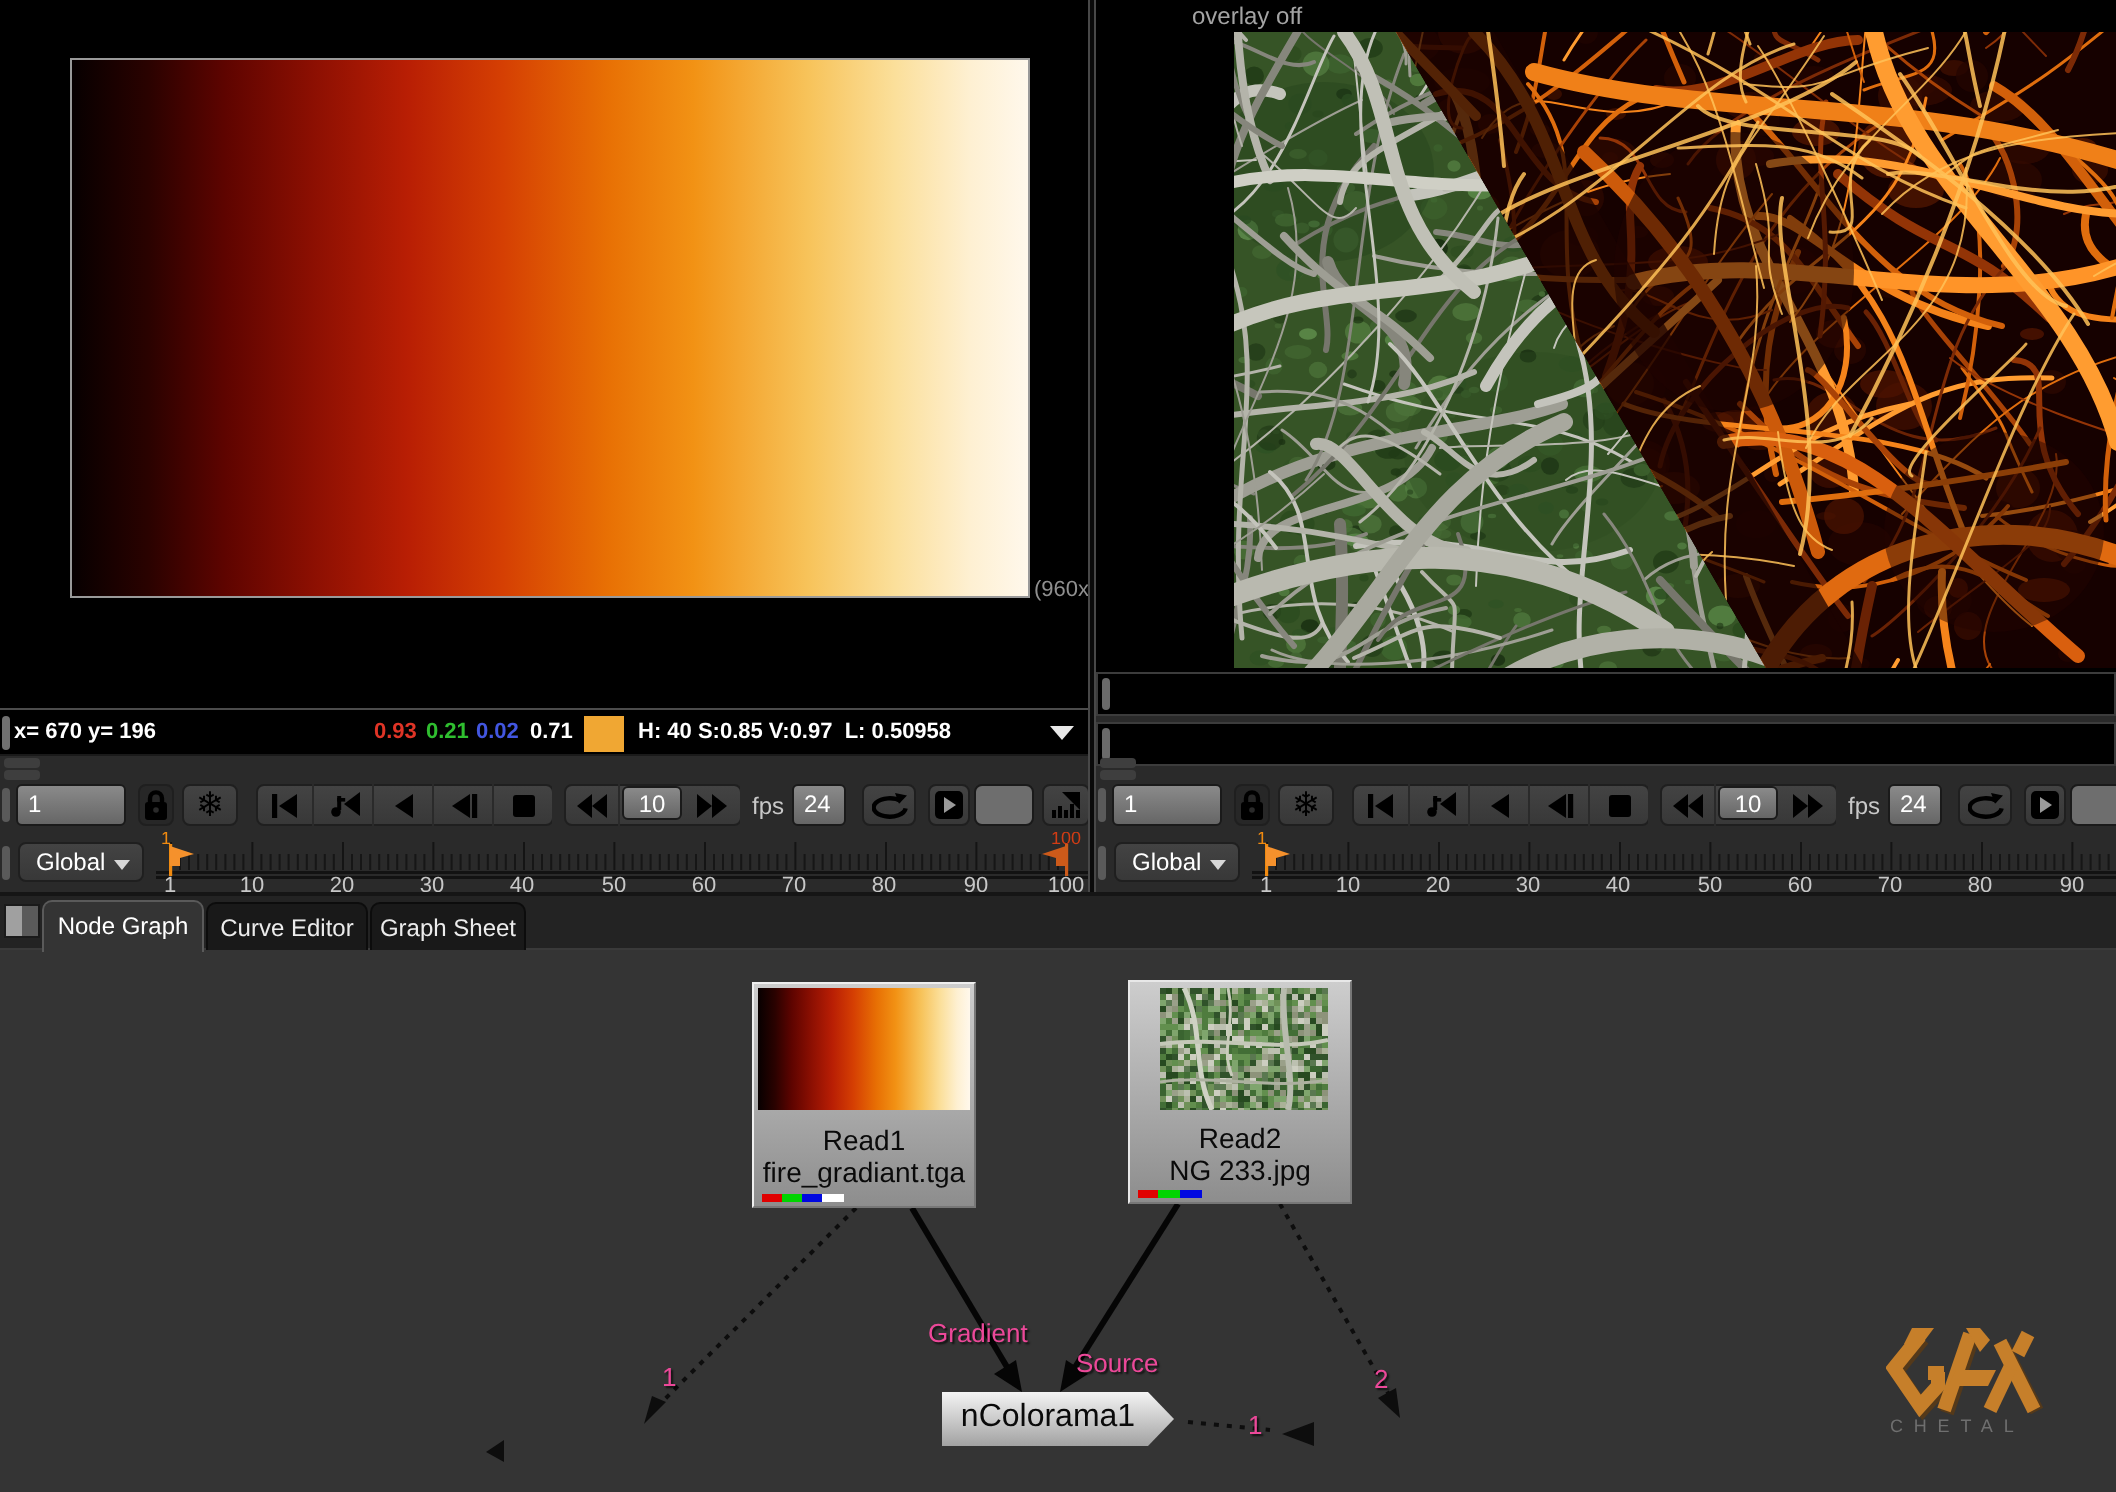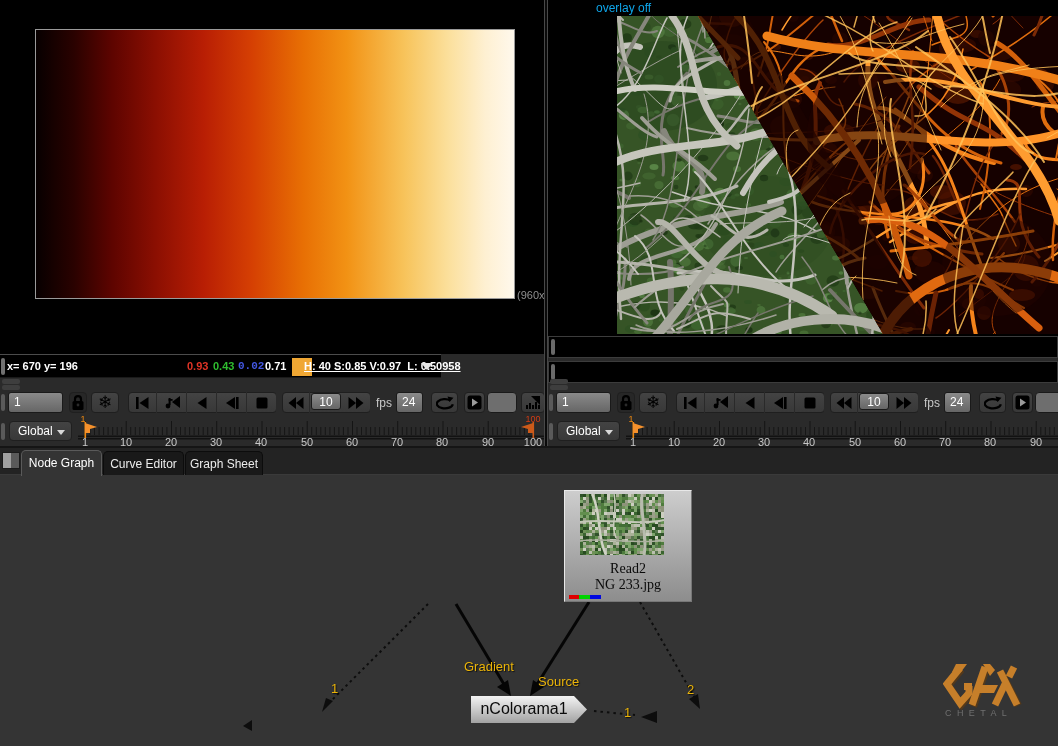--- a/index.html
+++ b/index.html
@@ -7,37 +7,37 @@
 .fld{position:absolute;height:21px;background:linear-gradient(#8a8a8a,#666);border:1px solid #1a1a1a;border-radius:3px;color:#fff;font-size:12px;line-height:19px;padding-left:5px;}
 .btn{position:absolute;height:21px;background:linear-gradient(#434343,#383838);border:1px solid #1f1f1f;border-radius:4px;display:flex;align-items:center;justify-content:center;}
 .btn.dark{background:#272727;}
 .bgrp{position:absolute;height:21px;background:linear-gradient(#434343,#383838);border:1px solid #1f1f1f;border-radius:4px;}
 .seg{position:absolute;height:21px;display:flex;align-items:center;justify-content:center;border-right:1px solid #2a2a2a;}
 .lbl{position:absolute;color:#c8c8c8;font-size:12px;}
 .pill{position:absolute;width:18px;height:5px;background:#3e3e3e;border-radius:2px;}
 .grip2{position:absolute;width:4px;height:17px;background:#5a5a5a;border-radius:2px;}
 .node{position:absolute;background:linear-gradient(#cdcdcd,#8d8d8d);color:#0a0a0a;font-size:14px;text-align:center;}
 .hex{position:absolute;background:linear-gradient(#f4f4f4,#a2a2a2);color:#0a0a0a;font-size:16px;text-align:center;filter:drop-shadow(0 1px 1px rgba(0,0,0,0.6));}
-.olbl{position:absolute;color:#eab308;font-size:13px;text-shadow:1px 1px 1px rgba(0,0,0,0.7);}
+.olbl{position:absolute;color:#ec4899;font-size:13px;text-shadow:1px 1px 1px rgba(0,0,0,0.7);}
 </style></head><body>
 <div id="root">
     <div style="position:absolute;left:0;top:0;width:545px;height:446px;background:#2a2a2a;overflow:hidden;">
       <div style="position:absolute;left:0;top:0;width:545px;height:354px;background:#000;"></div>
       <div style="position:absolute;left:35px;top:29px;width:480px;height:270px;border:1px solid #9a9a9a;background:linear-gradient(90deg,#070000 0%,#2a0200 8%,#5e0400 16%,#8b0f02 25%,#b81e04 35%,#d53f03 45%,#e87004 56%,#f29214 65%,#f7c35a 77%,#fbdf9a 86%,#fef0d2 94%,#fff8ec 100%);"></div>
       <div style="position:absolute;left:518px;top:25px;color:#8f8f8f;font-size:11px;margin-left:39px;">960,5</div>
       <div style="position:absolute;left:517px;top:289px;color:#8f8f8f;font-size:11px;">(960x</div>
-      <div style="position:absolute;left:0;top:354px;width:441px;height:24px;background:#000;border-top:1px solid #4c4c4c;border-bottom:1px solid #1a1a1a;">
+      <div style="position:absolute;left:0;top:354px;width:545px;height:24px;background:#000;border-top:1px solid #4c4c4c;border-bottom:1px solid #1a1a1a;">
         <div style="position:absolute;left:1px;top:3px;width:4px;height:17px;background:#707070;border-radius:2px;"></div>
         <span class="ib" style="left:7px;color:#fff;">x= 670 y= 196</span>
         <span class="ib" style="left:187px;color:#e03426;">0.93</span>
-        <span class="ib" style="left:213px;color:#2fbe2f;">0.43</span>
-        <span class="ib" style="left:238px;color:#4256e0;font-family:Liberation Mono, monospace;">0.02</span>
+        <span class="ib" style="left:213px;color:#2fbe2f;">0.21</span>
+        <span class="ib" style="left:238px;color:#4256e0;">0.02</span>
         <span class="ib" style="left:265px;color:#fff;">0.71</span>
         <div style="position:absolute;left:292px;top:3px;width:20px;height:18px;background:#f0a733;"></div>
-        <span class="ib" style="left:304px;color:#fff;text-decoration:underline;">H: 40 S:0.85 V:0.97&nbsp; L: 0.50958</span>
+        <span class="ib" style="left:319px;color:#fff;">H: 40 S:0.85 V:0.97&nbsp; L: 0.50958</span>
         <span style="position:absolute;right:8px;top:8px;width:0;height:0;border-left:6px solid transparent;border-right:6px solid transparent;border-top:7px solid #e8e8e8;"></span>
       </div>
       <div class="pill" style="left:2px;top:379px;"></div>
       <div class="pill" style="left:2px;top:385px;"></div>
       <div class="grip2" style="left:1px;top:394px;"></div>
       <div class="grip2" style="left:1px;top:423px;"></div>
       <div class="fld" style="left:8px;top:392px;width:55px;">1</div>
       <div class="btn dark" style="left:69px;top:392px;width:18px;">
         <svg width="14" height="16" viewBox="0 0 14 16">
           <rect x="1.5" y="6" width="11" height="9" rx="1.5" fill="#000"></rect>
@@ -240,21 +240,21 @@
         <polygon points="85,7 97,11 90,13 90,17 85,17" fill="#f5912c"></polygon>
         <polygon points="533,7 521,11 528,13 528,17 533,17" fill="#cc5a1a"></polygon>
         <rect x="532.5" y="6" width="1.6" height="16" fill="#cc5a1a"></rect>
       </svg>
     </div>
     <div style="position:absolute;left:544px;top:0;width:1px;height:446px;background:#484848;"></div>
     <div style="position:absolute;left:545px;top:0;width:2px;height:446px;background:#0a0a0a;"></div>
     <div style="position:absolute;left:547px;top:0;width:1px;height:446px;background:#484848;"></div>
     <div style="position:absolute;left:548px;top:0;width:510px;height:446px;background:#2a2a2a;overflow:hidden;">
       <div style="position:absolute;left:0;top:0;width:510px;height:336px;background:#000;"></div>
-      <div style="position:absolute;left:48px;top:1px;color:#0ea5e9;font-size:12px;">overlay off</div>
+      <div style="position:absolute;left:48px;top:1px;color:#a3a3a3;font-size:12px;">overlay off</div>
       <div style="position:absolute;left:69px;top:16px;width:441px;height:318px;overflow:hidden;"><svg width="441" height="318" viewBox="0 0 441 318">
           <defs>
             <clipPath id="gc">
               <polygon points="0,0 81,0 266,318 0,318"></polygon>
             </clipPath>
             <clipPath id="fc">
               <polygon points="81,0 441,0 441,318 266,318"></polygon>
             </clipPath>
           </defs>
           <g clip-path="url(#gc)">
@@ -1374,21 +1374,30 @@
         <line x1="456" y1="156" x2="505" y2="238" stroke="#050505" stroke-width="3"></line>
         <polygon points="511,248 508,232 497,239" fill="#050505"></polygon>
         <line x1="589" y1="154" x2="536" y2="238" stroke="#050505" stroke-width="3"></line>
         <polygon points="530,248 533,232 544,239" fill="#050505"></polygon>
         <line x1="640" y1="154" x2="696" y2="252" stroke="#0d0d0d" stroke-width="2" stroke-dasharray="2.5,3.5"></line>
         <polygon points="700,261 698,246 689,251" fill="#0d0d0d"></polygon>
         <line x1="594" y1="263" x2="635" y2="267" stroke="#0d0d0d" stroke-width="2" stroke-dasharray="2.5,4"></line>
         <polygon points="641,269 657,263 657,275" fill="#0d0d0d"></polygon>
         <polygon points="243,278 252,272 252,283" fill="#0d0d0d"></polygon>
       </svg>
-      <div class="node" style="left:564px;top:42px;width:128px;height:112px;border:1px solid #e8e8e8;border-right-color:#777;border-bottom-color:#777;font-family:Liberation Serif, serif;">
+      <div class="node" style="left:376px;top:43px;width:112px;height:113px;border:1px solid #efefef;border-right-color:#777;border-bottom-color:#777;">
+        <div style="position:absolute;left:2px;top:2px;width:106px;height:61px;background:linear-gradient(90deg,#070000 0%,#2a0200 8%,#5e0400 16%,#8b0f02 25%,#b81e04 35%,#d53f03 45%,#e87004 56%,#f29214 65%,#f7c35a 77%,#fbdf9a 86%,#fef0d2 94%,#fff8ec 100%);"></div>
+        <div style="position:absolute;left:0;top:70px;width:100%;">Read1</div>
+        <div style="position:absolute;left:0;top:86px;width:100%;">fire_gradiant.tga</div>
+        <div style="position:absolute;left:4px;top:105px;width:10px;height:4px;background:#e00000;"></div>
+        <div style="position:absolute;left:14px;top:105px;width:10px;height:4px;background:#00d400;"></div>
+        <div style="position:absolute;left:24px;top:105px;width:10px;height:4px;background:#0008e0;"></div>
+        <div style="position:absolute;left:34px;top:105px;width:11px;height:4px;background:#fff;"></div>
+      </div>
+      <div class="node" style="left:564px;top:42px;width:112px;height:112px;border:1px solid #e8e8e8;border-right-color:#777;border-bottom-color:#777;">
         <div style="position:absolute;left:15px;top:3px;width:84px;height:61px;overflow:hidden;"><svg width="84" height="61" viewBox="0 0 84 61">
             <rect x="0" y="0" width="3" height="3" fill="#30522a"></rect>
             <rect x="3" y="0" width="3" height="3" fill="#274a20"></rect>
             <rect x="6" y="0" width="3" height="3" fill="#6f9158"></rect>
             <rect x="9" y="0" width="3" height="3" fill="#274a20"></rect>
             <rect x="12" y="0" width="3" height="3" fill="#aab298"></rect>
             <rect x="15" y="0" width="3" height="3" fill="#30522a"></rect>
             <rect x="18" y="0" width="3" height="3" fill="#30522a"></rect>
             <rect x="21" y="0" width="3" height="3" fill="#6f9158"></rect>
             <rect x="24" y="0" width="3" height="3" fill="#274a20"></rect>

